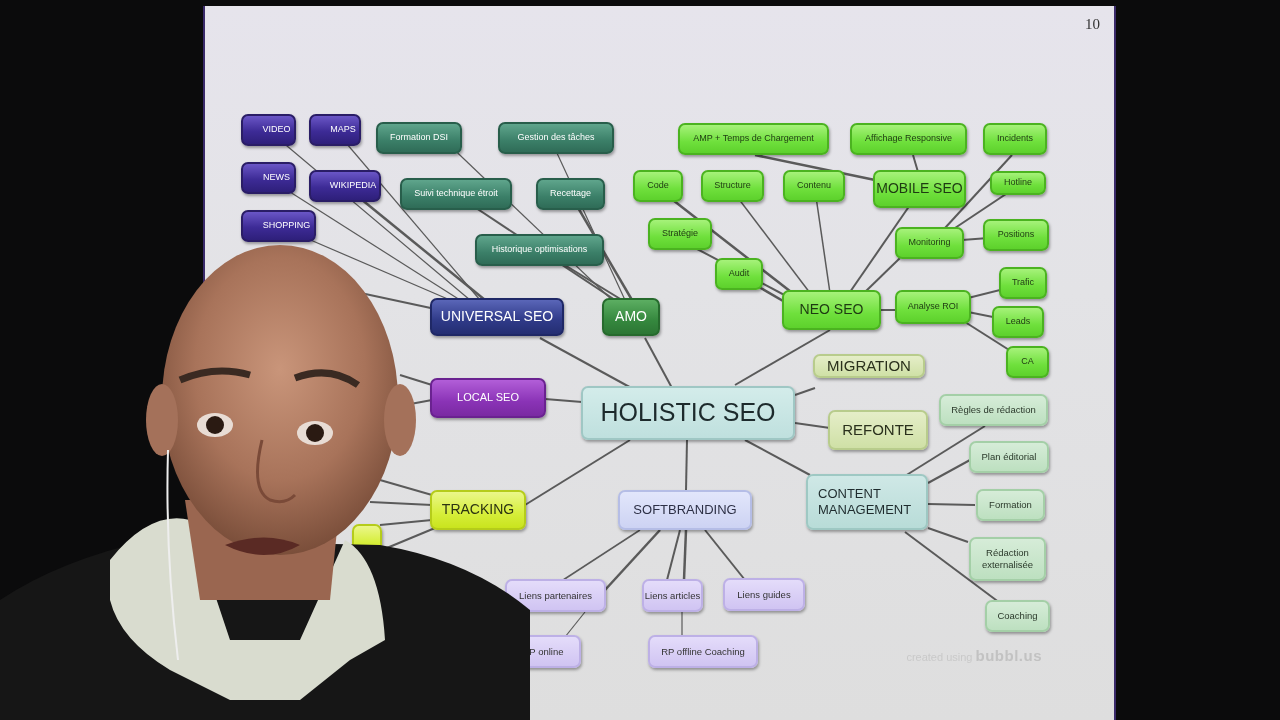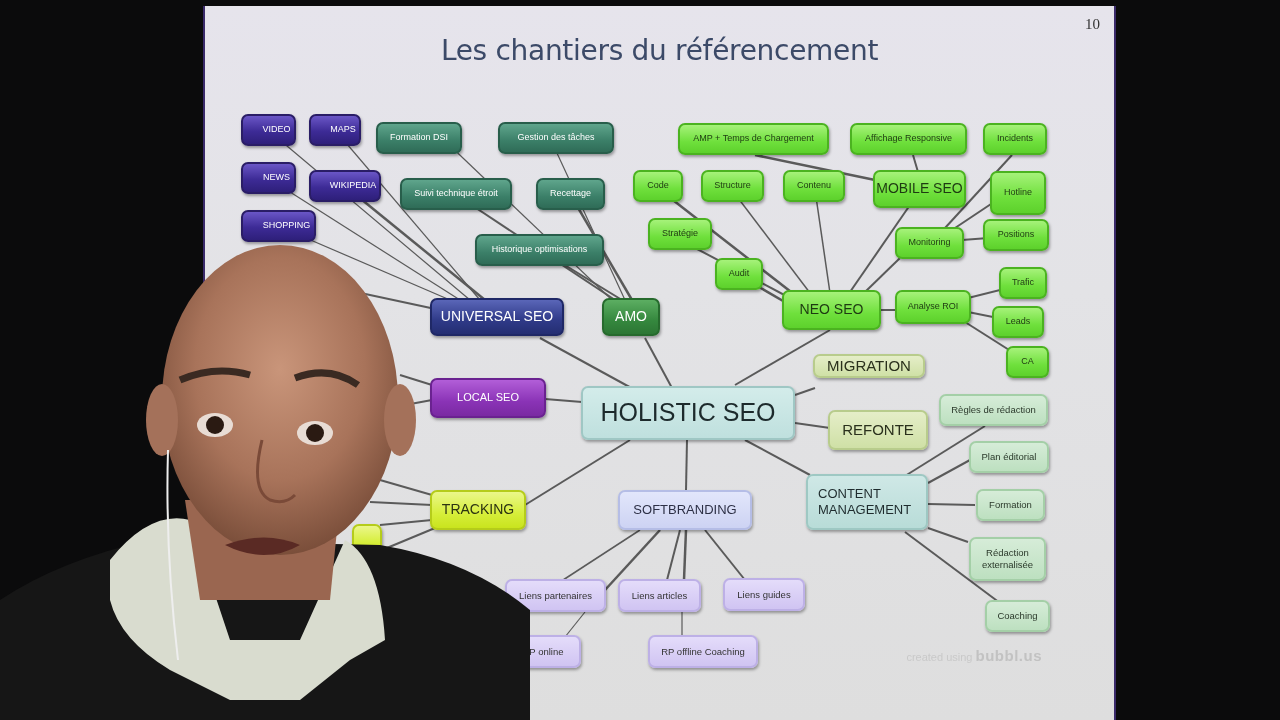--- a/index.html
+++ b/index.html
@@ -49,21 +49,20 @@
     .olive { background: linear-gradient(180deg,#e5eec8 0%,#cfe0a6 100%); color:#2a301c; border:2px solid #b8cc8c; font-size:15px; }
     .content { background: linear-gradient(180deg,#cfe8e6 0%,#b8dcd8 100%); color:#1f2c2e; border:2px solid #9ec8c3; font-size:13px; justify-content:flex-start; padding-left:10px; text-align:left; white-space:normal; }
     .mint { background: linear-gradient(180deg,#d6ecd8 0%,#bde0c0 100%); color:#2c3a2c; border:2px solid #a4cfa7; font-size:9.5px; white-space:normal; }
     .big-lime { font-size:14px; }
     .presenter { position: absolute; left: 0; top: 0; width: 1280px; height: 720px; pointer-events: none; }
   </style>
 </head>
 <body>
 
 <div class="slide">
-  <div class="slide-title">Les chantiers du référencement</div>
   <div class="slide-number">10</div>
   <div class="watermark">
     <span>created using</span>
     <b>bubbl.us</b>
   </div>
 </div>
 
 <svg class="links" viewBox="0 0 1280 720">
   <g stroke="#5a5a5a" stroke-width="2" fill="none">
 
@@ -151,21 +150,21 @@
 <div class="node yellow" style="left:430px;top:490px;width:96px;height:40px;">TRACKING</div>
 <div class="node yellow" style="left:352px;top:524px;width:30px;height:32px;"></div>
 
 <div class="node lime" style="left:678px;top:123px;width:151px;height:32px;">AMP + Temps de Chargement</div>
 <div class="node lime" style="left:850px;top:123px;width:117px;height:32px;">Affichage  Responsive</div>
 <div class="node lime" style="left:983px;top:123px;width:64px;height:32px;">Incidents</div>
 <div class="node lime" style="left:633px;top:170px;width:50px;height:32px;">Code</div>
 <div class="node lime" style="left:701px;top:170px;width:63px;height:32px;">Structure</div>
 <div class="node lime" style="left:783px;top:170px;width:62px;height:32px;">Contenu</div>
 <div class="node lime big-lime" style="left:873px;top:170px;width:93px;height:38px;">MOBILE SEO</div>
-<div class="node lime" style="left:990px;top:171px;width:56px;height:44px;">Hotline</div>
+<div class="node lime" style="left:990px;top:171px;width:56px;height:24px;">Hotline</div>
 <div class="node lime" style="left:648px;top:218px;width:64px;height:32px;">Stratégie</div>
 <div class="node lime" style="left:895px;top:227px;width:69px;height:32px;">Monitoring</div>
 <div class="node lime" style="left:983px;top:219px;width:66px;height:32px;">Positions</div>
 <div class="node lime" style="left:715px;top:258px;width:48px;height:32px;">Audit</div>
 <div class="node lime" style="left:999px;top:267px;width:48px;height:32px;">Trafic</div>
 <div class="node lime big-lime" style="left:782px;top:290px;width:99px;height:40px;">NEO SEO</div>
 <div class="node lime" style="left:895px;top:290px;width:76px;height:34px;">Analyse ROI</div>
 <div class="node lime" style="left:992px;top:306px;width:52px;height:32px;">Leads</div>
 <div class="node lime" style="left:1006px;top:346px;width:43px;height:32px;">CA</div>
 
@@ -174,21 +173,21 @@
 
 <div class="node mint" style="left:939px;top:394px;width:109px;height:32px;">Règles de rédaction</div>
 <div class="node mint" style="left:969px;top:441px;width:80px;height:32px;">Plan éditorial</div>
 <div class="node content" style="left:806px;top:474px;width:122px;height:56px;">CONTENT MANAGEMENT</div>
 <div class="node mint" style="left:976px;top:489px;width:69px;height:32px;">Formation</div>
 <div class="node mint" style="left:969px;top:537px;width:77px;height:44px;">Rédaction externalisée</div>
 <div class="node mint" style="left:985px;top:600px;width:65px;height:32px;">Coaching</div>
 
 <div class="node softb" style="left:618px;top:490px;width:134px;height:40px;">SOFTBRANDING</div>
 <div class="node lav" style="left:505px;top:579px;width:101px;height:33px;">Liens partenaires</div>
-<div class="node lav" style="left:618px;top:579px;width:83px;height:33px;">Liens articles</div>
+<div class="node lav" style="left:642px;top:579px;width:61px;height:33px;">Liens articles</div>
 <div class="node lav" style="left:723px;top:578px;width:82px;height:33px;">Liens guides</div>
 <div class="node lav" style="left:505px;top:635px;width:76px;height:33px;">RP online</div>
 <div class="node lav" style="left:648px;top:635px;width:110px;height:33px;">RP offline Coaching</div>
 
 <svg class="presenter" viewBox="0 0 1280 720">
   <defs>
     <radialGradient id="skin" cx="50%" cy="40%" r="60%">
       <stop offset="0%" stop-color="#c9957a"></stop>
       <stop offset="60%" stop-color="#a8735a"></stop>
       <stop offset="100%" stop-color="#7a4e3a"></stop>

